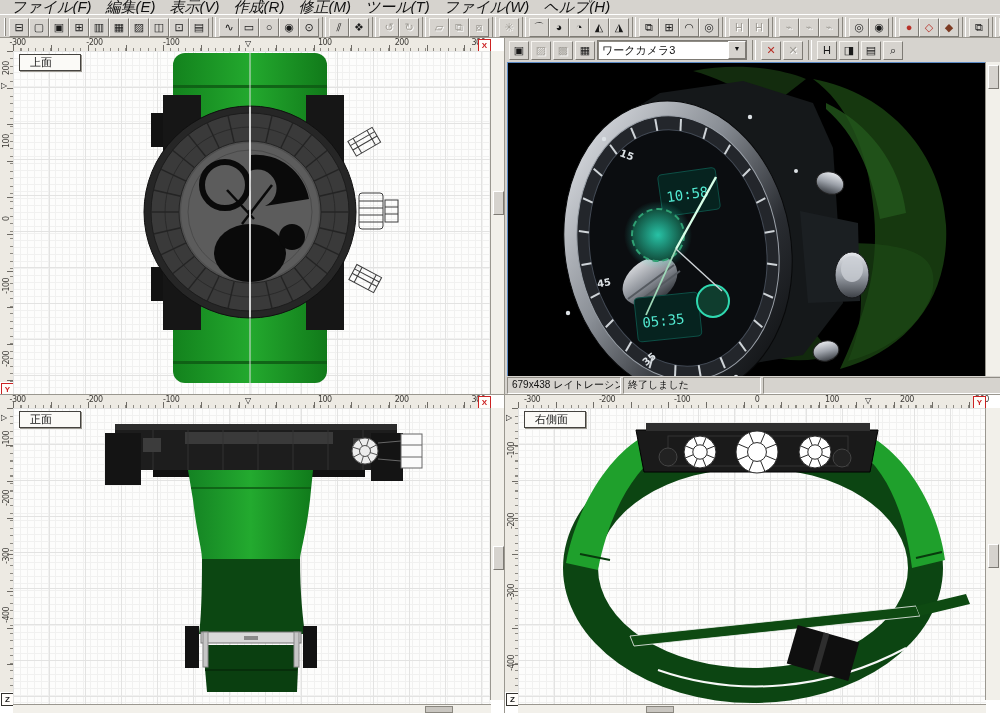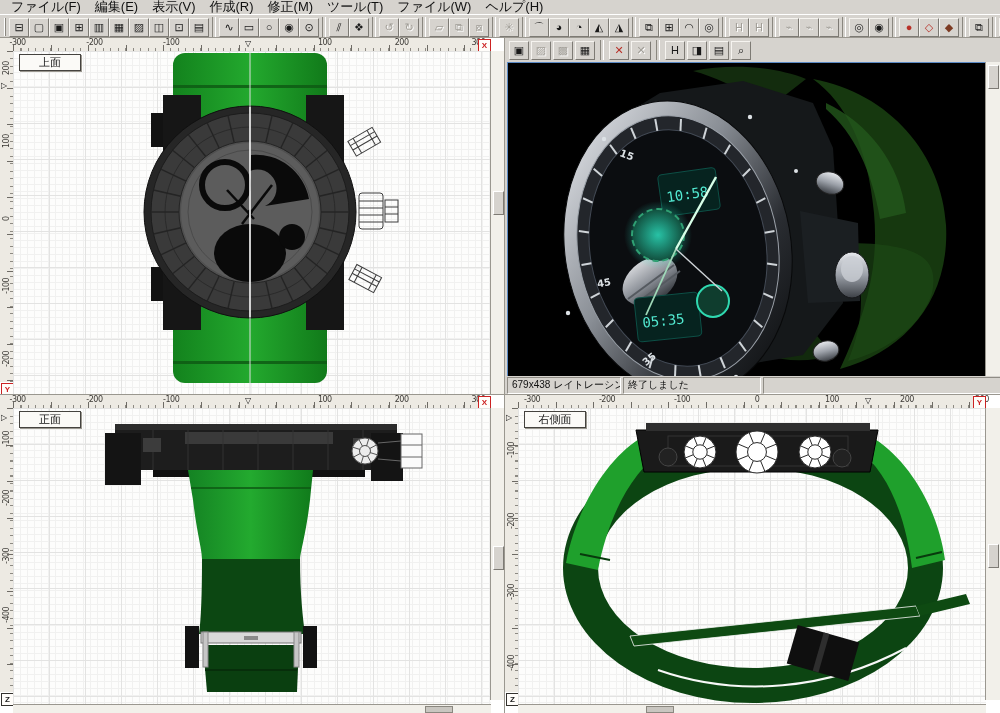--- a/index.html
+++ b/index.html
@@ -6,21 +6,21 @@
   body{
     width:1000px;height:713px;position:relative;overflow:hidden;
     background:#d6d3ce;
     font-family:"Liberation Sans","DejaVu Sans",sans-serif;
     font-size:11px;color:#111;
     -webkit-font-smoothing:none;
   }
   
   #menubar{position:absolute;left:0;top:0;width:100%;height:14px;
     display:flex;align-items:center;padding-left:4px;background:#d6d3ce;}
-  .mitem{padding:0 7px;font-size:13px;line-height:14px;cursor:default;}
+  .mitem{padding:0 7px;font-size:15px;line-height:14px;cursor:default;font-style:italic;}
   
   #toolbar{position:absolute;left:0;top:14px;width:100%;height:24px;
     display:flex;align-items:center;padding-left:3px;
     border-top:1px solid #fff;border-bottom:1px solid #8a877f;background:#d6d3ce;}
   .thandle{width:3px;height:18px;margin:0 3px 0 1px;
     border-left:1px solid #fff;border-right:1px solid #8a877f;}
   .tbtn{width:20px;height:19px;margin:0;padding:0;flex:0 0 auto;
     background:#d6d3ce;border:1px solid;border-color:#f6f4f0 #7d7a74 #7d7a74 #f6f4f0;
     font-size:11px;line-height:16px;text-align:center;color:#1a1a1a;cursor:default;overflow:hidden;}
   .tbtn.d{color:#a09d96;text-shadow:1px 1px 0 #ffffff;}
@@ -62,21 +62,21 @@
   .hthumb{position:absolute;top:1px;height:5px;width:26px;background:#c9c6c0;border:1px solid #8a877f;}
   .content{position:absolute;overflow:hidden;background-color:#fdfdfc;
     background-image:
       linear-gradient(#e3e3e2 1px,transparent 1px),
       linear-gradient(90deg,#e3e3e2 1px,transparent 1px),
       linear-gradient(#f1f1f0 1px,transparent 1px),
       linear-gradient(90deg,#f1f1f0 1px,transparent 1px);
     background-size:36px 36px,36px 36px,7px 7px,7px 7px;}
   .vplabel{position:absolute;top:3px;left:6px;min-width:40px;height:15px;line-height:15px;
     padding:0 10px;background:#fbfaf7;border:1px solid #45433f;box-shadow:1px 1px 0 #9a978f;
-    font-size:11px;text-align:center;z-index:5;}
+    font-size:11px;text-align:left;z-index:5;}
   .content svg{position:absolute;left:0;top:0;}
   
   #r3-toolbar{position:absolute;left:0;top:0;width:100%;height:24px;display:flex;
     align-items:center;gap:2px;padding-left:4px;background:#d6d3ce;}
   .combo{width:148px;height:18px;background:#fff;border:1px solid #7d7a74;
     box-shadow:inset 1px 1px 0 #8f8c85;display:flex;align-items:center;
     justify-content:space-between;font-size:11px;}
   .combo .val{padding:0 4px;white-space:nowrap;overflow:hidden;}
   .combo .arrow{width:16px;height:16px;background:#d6d3ce;margin:0;
     border:1px solid;border-color:#fff #7d7a74 #7d7a74 #fff;
@@ -279,20 +279,24 @@
     <div class="vthumb" style="top:140px;"></div>
   </div>
 </div>
 
 <div class="vp" id="vp-render">
   <div id="r3-toolbar">
       <button class="tbtn">▣</button>
       <button class="tbtn d">▨</button>
       <button class="tbtn d">▩</button>
       <button class="tbtn">▦</button>
+      <div class="combo">
+        <span class="val">ワークカメラ3</span>
+        <span class="arrow">▼</span>
+      </div>
       <div class="tsep"></div>
       <button class="tbtn" style="color: rgb(184, 48, 40);">✕</button>
       <button class="tbtn d">✕</button>
       <div class="tsep"></div>
       <button class="tbtn">H</button>
       <button class="tbtn">◨</button>
       <button class="tbtn">▤</button>
       <button class="tbtn">⌕</button>
     </div>
   <div id="r3-canvas">

